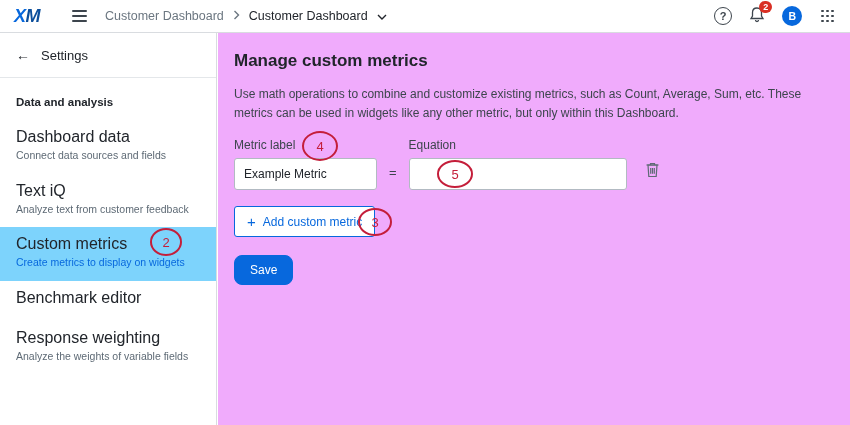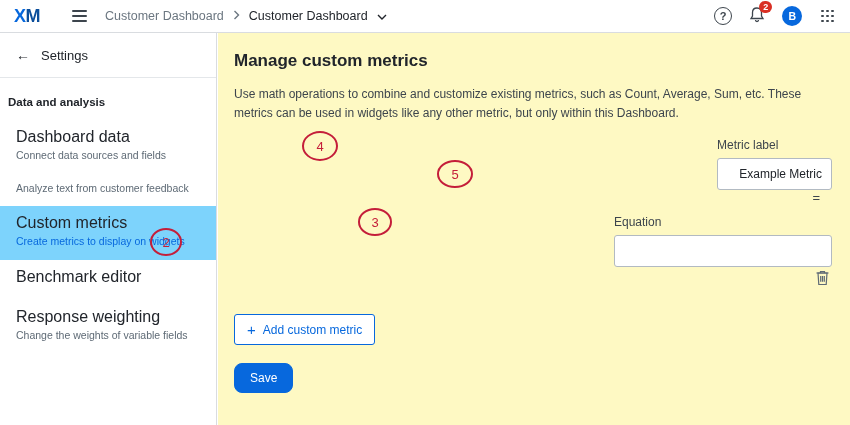--- a/index.html
+++ b/index.html
@@ -7,21 +7,21 @@
   body {
     font-family: "Liberation Sans", sans-serif;
     background:#fff; color:#21252b; overflow:hidden; position:relative;
   }
 
   
   .topbar{
     height:33px; border-bottom:1px solid #d9dce0;
     display:flex; align-items:center; padding:0 14px; background:#fff;
   }
-  .logo{ font-weight:700; font-size:18px; letter-spacing:-.5px; line-height:1;}
+  .logo{ font-weight:700; font-style:italic; font-size:18px; letter-spacing:-.5px; line-height:1;}
   .logo .lx{ color:#0768DD; }
   .logo .lm{ color:#0B4E9B; }
   .hamburger{ margin-left:28px; background:none; border:none; display:flex; flex-direction:column; gap:3px; cursor:pointer; padding:4px;}
   .hamburger span{ width:15px; height:2px; background:#3d454d; border-radius:1px; display:block;}
   .breadcrumb{ margin-left:14px; display:flex; align-items:center; gap:9px; font-size:12.5px;}
   .crumb-dim{ color:#6b7680; cursor:pointer;}
   .crumb-dark{ color:#21252b; cursor:pointer;}
   .topbar-right{ margin-left:auto; display:flex; align-items:center; gap:17px;}
   .help-circle{ width:18px; height:18px; border:1.5px solid #3d454d; border-radius:50%;
     display:flex; align-items:center; justify-content:center; font-size:11px; font-weight:700;
@@ -34,36 +34,36 @@
     border:none; cursor:pointer;}
   .grid-icon{ display:grid; grid-template-columns:repeat(3,1fr); gap:2.5px; background:none; border:none; cursor:pointer; padding:2px;}
   .grid-icon i{ width:2.6px; height:2.6px; border-radius:50%; background:#3d454d; display:block;}
 
   
   .sidebar{ position:absolute; top:33px; left:0; bottom:0; width:217px;
     border-right:1px solid #d9dce0; background:#fff;}
   .settings-row{ display:flex; align-items:center; gap:11px; padding:14px 16px;
     border-bottom:1px solid #e4e7ea; font-size:13px; color:#21252b; cursor:pointer;}
   .back-arrow{ font-size:14px; color:#21252b;}
-  .section-label{ font-size:11.5px; font-weight:700; color:#21252b; padding:18px 8px 12px;}
+  .section-label{ font-size:11.5px; font-weight:700; color:#21252b; padding:18px 16px 12px;}
   .nav-item{ padding:8px 16px 11px; cursor:pointer;}
   .nav-item .t{ font-size:16px; color:#21252b; margin-bottom:3px;}
   .nav-item .s{ font-size:10.5px; color:#5e6a75; line-height:1.3;}
   .nav-item.selected{ background:#7dd3fc;}
   .nav-item.selected .s{ color:#0768DD;}
 
   
-  .main{ position:absolute; top:33px; left:218px; right:0; bottom:0; padding:18px 18px 0 16px; background:#fef9c3;}
+  .main{ position:absolute; top:33px; left:218px; right:0; bottom:0; padding:18px 18px 0 16px; background:#f0abfc;}
   .page-title{ font-size:17px; font-weight:700; color:#21252b; margin-bottom:14px;}
   .desc{ font-size:12px; color:#3d454d; line-height:1.55; max-width:600px; margin-bottom:16px;}
-  .metric-row{ display:flex; align-items:flex-end;flex-direction:column;}
+  .metric-row{ display:flex; align-items:flex-end;}
   .field label{ display:block; font-size:12px; color:#3d454d; margin-bottom:6px;}
   .field input{ height:32px; border:1px solid #b2bac2; border-radius:3px; padding:0 9px;
     font-size:12px; color:#21252b; font-family:"Liberation Sans", sans-serif; background:#fff;}
-  .input-metric{ width:115px;text-align:right;}
+  .input-metric{ width:143px;}
   .input-equation{ width:218px;}
   .equals{ font-size:13px; color:#3d454d; margin:0 12px 10px;}
   .trash-btn{ background:none; border:none; cursor:pointer; margin:0 0 7px 16px; padding:2px;}
   .add-btn{ margin-top:16px; display:inline-flex; align-items:center; gap:7px;
     background:#fff; border:1px solid #0768DD; color:#0768DD; font-size:12px;
     padding:7px 12px; border-radius:3px; cursor:pointer; font-family:"Liberation Sans", sans-serif;}
   .add-btn .plus{ font-size:15px; line-height:1; font-weight:400;}
   .save-btn{ margin-top:18px; display:inline-block; background:#0768DD; border:1px solid #0768DD;
     color:#fff; font-size:12px; padding:7px 15px; border-radius:8px; cursor:pointer;
     font-family:"Liberation Sans", sans-serif;}
@@ -132,32 +132,33 @@
     <span class="back-arrow">←</span>
     <span>Settings</span>
   </div>
   <div class="section-label">Data and analysis</div>
 
   <div class="nav-item">
     <div class="t">Dashboard data</div>
     <div class="s">Connect data sources and fields</div>
   </div>
   <div class="nav-item">
+    <div class="t">Text iQ</div>
     <div class="s">Analyze text from customer feedback</div>
   </div>
   <div class="nav-item selected">
     <div class="t">Custom metrics</div>
     <div class="s">Create metrics to display on widgets</div>
   </div>
   <div class="nav-item">
     <div class="t">Benchmark editor</div>
   </div>
   <div class="nav-item">
     <div class="t">Response weighting</div>
-    <div class="s">Change the weights of variable fields</div>
+    <div class="s">Analyze the weights of variable fields</div>
   </div>
 </aside>
 
 <main class="main">
   <h1 class="page-title">Manage custom metrics</h1>
   <p class="desc">Use math operations to combine and customize existing metrics, such as Count, Average, Sum, etc. These metrics can be used in widgets like any other metric, but only within this Dashboard.</p>
 
   <div class="metric-row">
     <div class="field">
       <label>Metric label</label>

